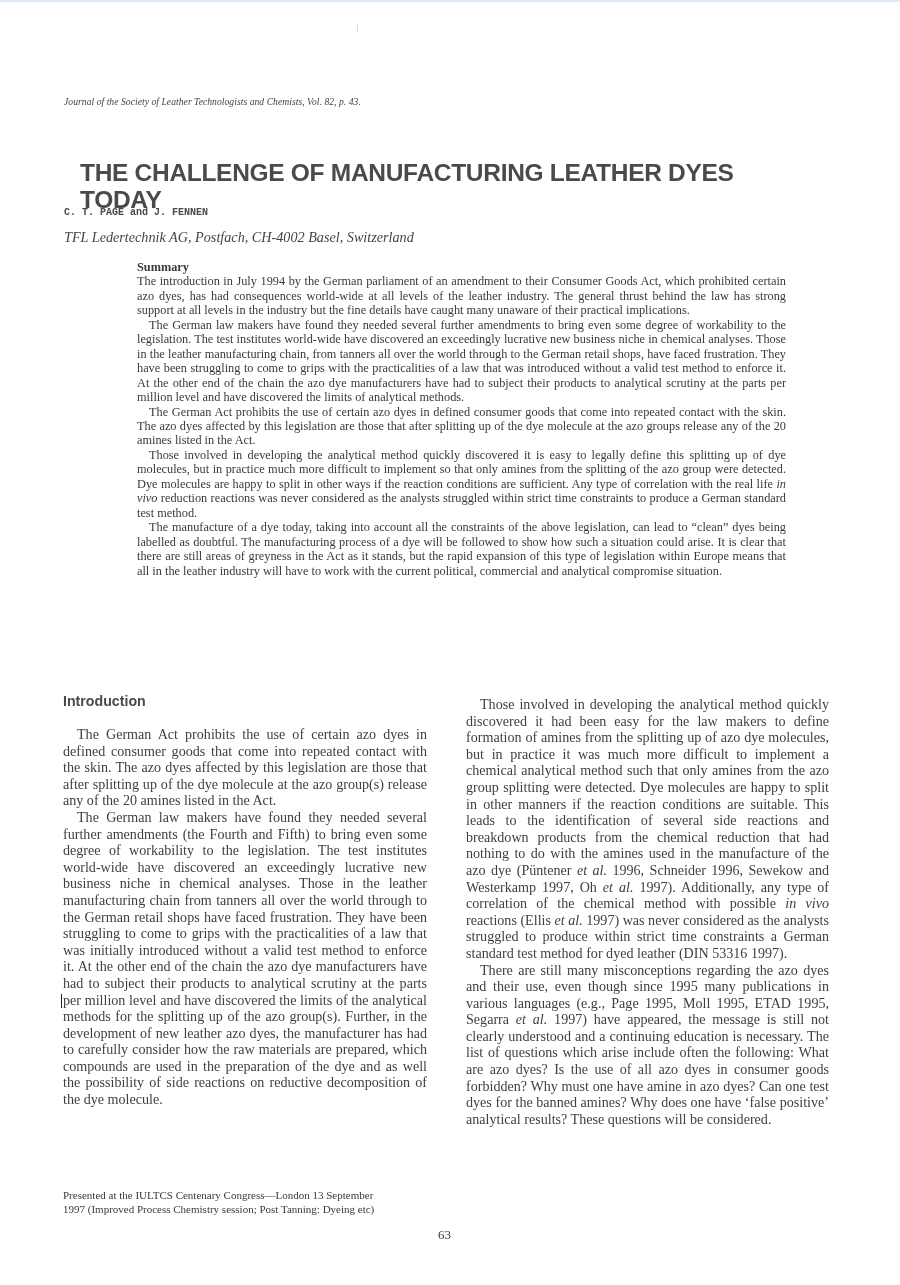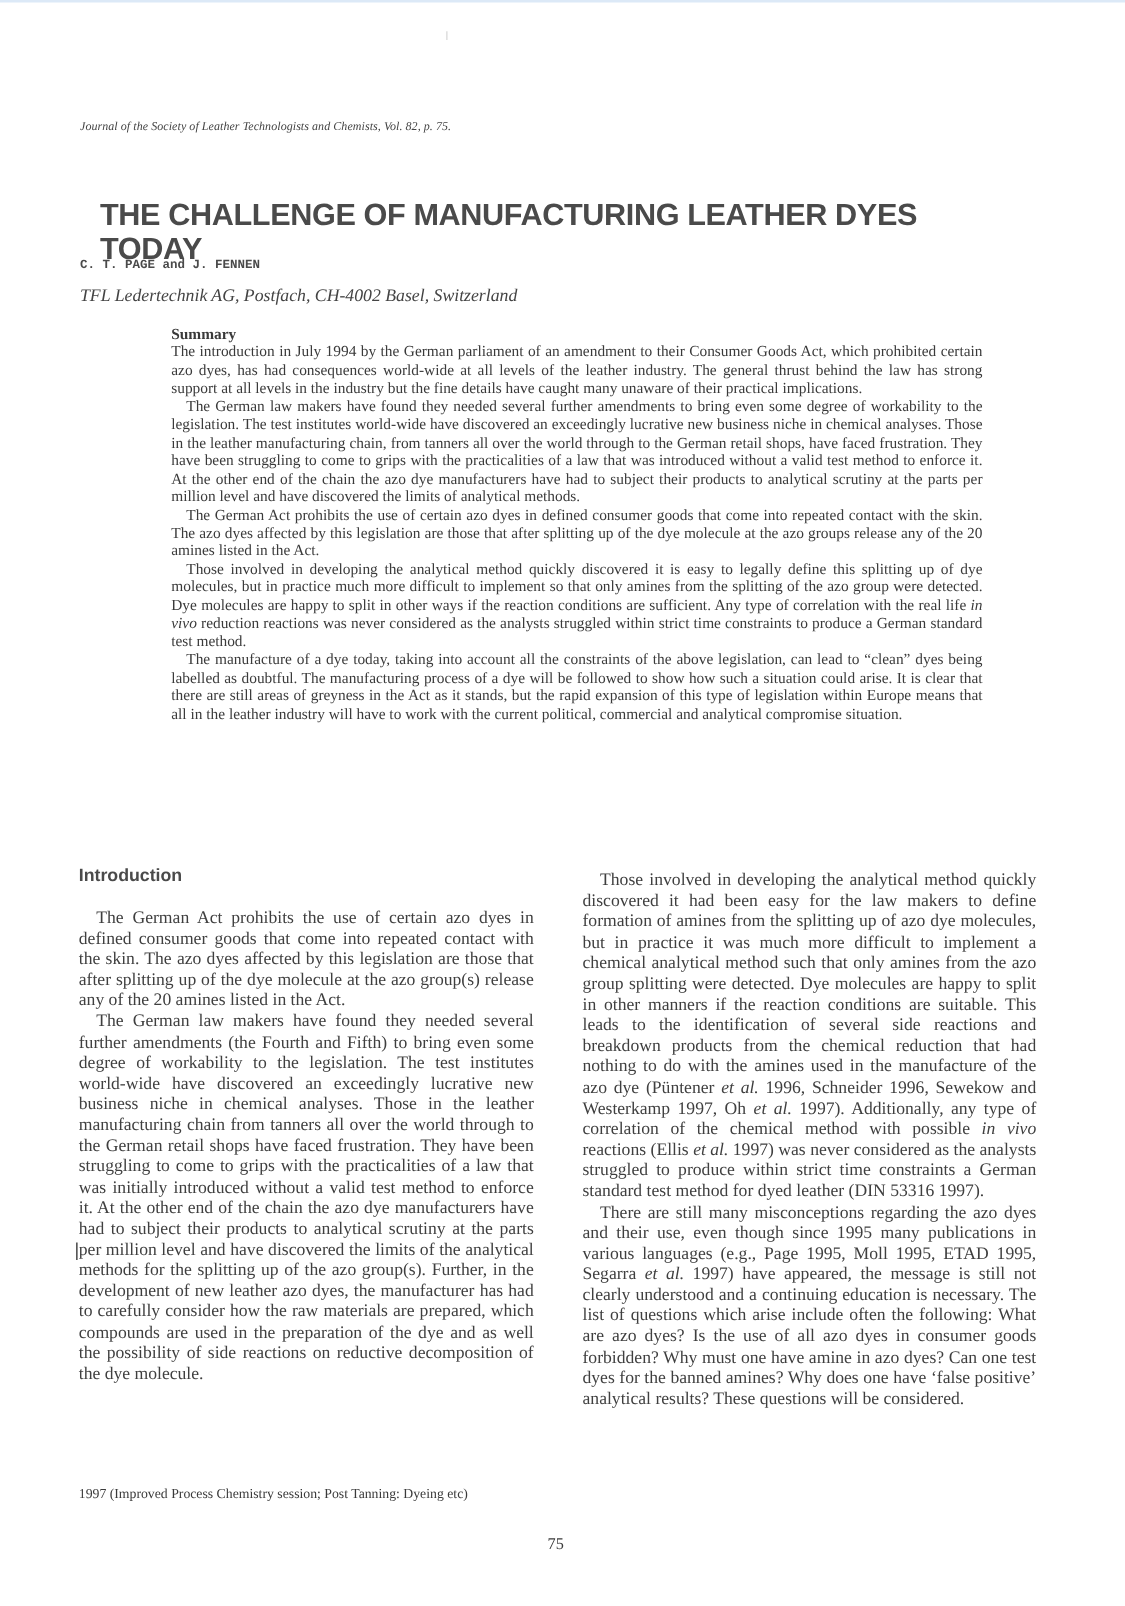--- a/index.html
+++ b/index.html
@@ -44,21 +44,21 @@
   .footnote { position: absolute; left: 63px; top: 1188px; width: 366px; font-size: 11px; line-height: 14px; color: #3a3a3a; }
   .footnote span { display: block; }
   .pagenum { position: absolute; left: 438px; top: 1227px; font-size: 13px; color: #3a3a3a; }
 </style>
 </head>
 <body>
 
 <div class="topline"></div>
 <div class="speck"></div>
 
-<div class="journal">Journal of the Society of Leather Technologists and Chemists, Vol. 82, p. 75.</div>
+<div class="journal">Journal of the Society of Leather Technologists and Chemists, Vol. 82, p. 43.</div>
 
 <h1 class="title">
   <span>THE CHALLENGE OF MANUFACTURING LEATHER DYES</span><br>
   <span>TODAY</span>
 </h1>
 
 <div class="authors">C. T. PAGE and J. FENNEN</div>
 <div class="affil">TFL Ledertechnik AG, Postfach, CH-4002 Basel, Switzerland</div>
 
 <section class="summary">
@@ -76,16 +76,17 @@
   <p>The German law makers have found they needed several further amendments (the Fourth and Fifth) to bring even some degree of workability to the legislation. The test institutes world-wide have discovered an exceedingly lucrative new business niche in chemical analyses. Those in the leather manufacturing chain from tanners all over the world through to the German retail shops have faced frustration. They have been struggling to come to grips with the practicalities of a law that was initially introduced without a valid test method to enforce it. At the other end of the chain the azo dye manufacturers have had to subject their products to analytical scrutiny at the parts per million level and have discovered the limits of the analytical methods for the splitting up of the azo group(s). Further, in the development of new leather azo dyes, the manufacturer has had to carefully consider how the raw materials are prepared, which compounds are used in the preparation of the dye and as well the possibility of side reactions on reductive decomposition of the dye molecule.</p>
 </section>
 <div class="cursor-mark"></div>
 
 <section class="col col-right">
   <p><span>Those involved in developing the analytical method quickly discovered it had been easy for the law makers to define formation of amines from the splitting up of azo dye molecules, but in practice it was much more difficult to implement a chemical analytical method such that only amines from the azo group splitting were detected. Dye molecules are happy to split in other manners if the reaction conditions are suitable. This leads to the identification of several side reactions and breakdown products from the chemical reduction that had nothing to do with the amines used in the manufacture of the azo dye (Püntener </span><i>et al.</i><span> 1996, Schneider 1996, Sewekow and Westerkamp 1997, Oh </span><i>et al.</i><span> 1997). Additionally, any type of correlation of the chemical method with possible </span><i>in vivo</i><span> reactions (Ellis </span><i>et al.</i><span> 1997) was never considered as the analysts struggled to produce within strict time constraints a German standard test method for dyed leather (DIN 53316 1997).</span></p>
   <p><span>There are still many misconceptions regarding the azo dyes and their use, even though since 1995 many publications in various languages (e.g., Page 1995, Moll 1995, ETAD 1995, Segarra </span><i>et al.</i><span> 1997) have appeared, the message is still not clearly understood and a continuing education is necessary. The list of questions which arise include often the following: What are azo dyes? Is the use of all azo dyes in consumer goods forbidden? Why must one have amine in azo dyes? Can one test dyes for the banned amines? Why does one have ‘false positive’ analytical results? These questions will be considered.</span></p>
 </section>
 
 <div class="footnote">
+  <span>Presented at the IULTCS Centenary Congress—London 13 September</span>
   <span>1997 (Improved Process Chemistry session; Post Tanning: Dyeing etc)</span>
 </div>
 
-<div class="pagenum">75</div>
+<div class="pagenum">63</div>
 
 </body></html>

